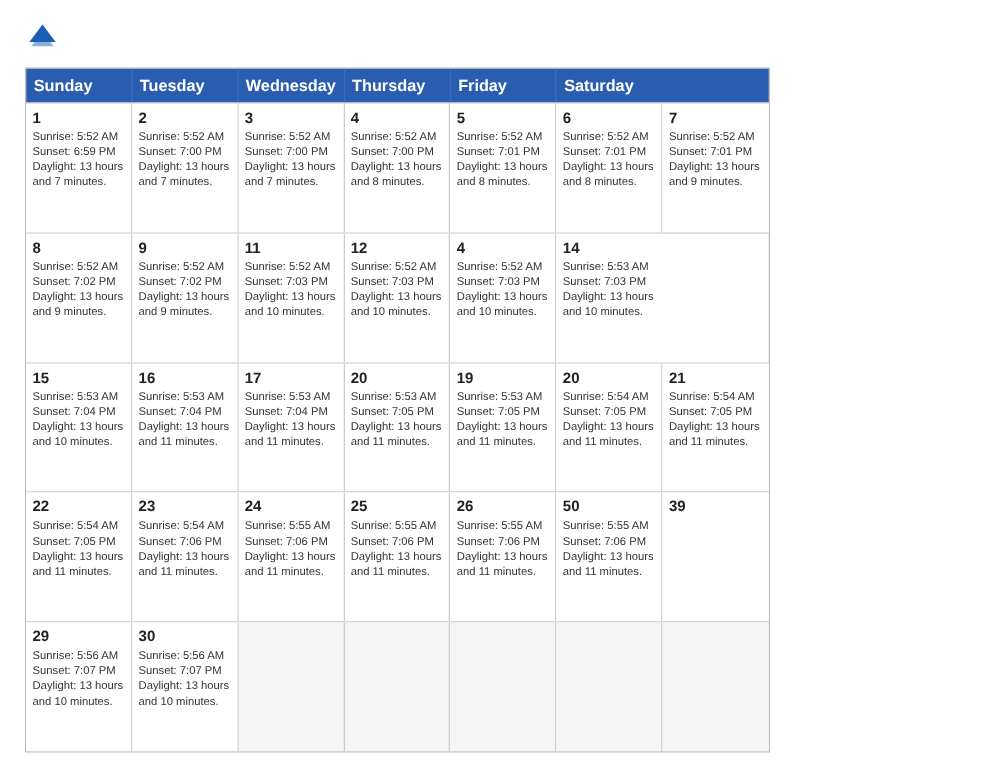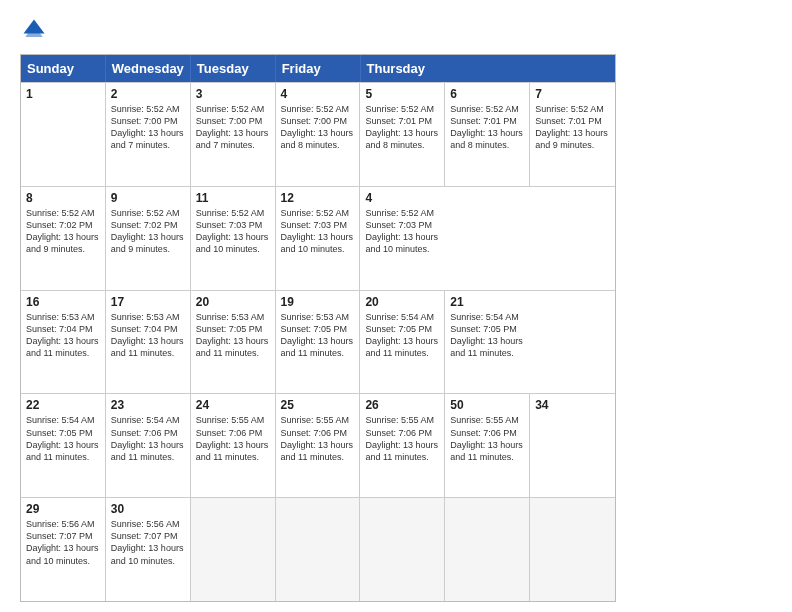--- a/index.html
+++ b/index.html
@@ -117,29 +117,34 @@
     </div>
     <div class="title-block">
       <div class="title-month"></div>
       <div class="title-location"></div>
     </div>
   </div>
 
   <div class="calendar">
     <div class="cal-header-row">
     <div class="cal-header-cell">Sunday</div>
+        <div class="cal-header-cell">Tuesday</div>
         <div class="cal-header-cell">Wednesday</div>
-        <div class="cal-header-cell">Tuesday</div>
+        <div class="cal-header-cell">Thursday</div>
         <div class="cal-header-cell">Friday</div>
-        <div class="cal-header-cell">Thursday</div>
+        <div class="cal-header-cell">Saturday</div>
       </div>
     <div class="cal-body">
     <div class="cal-row">
           <div class="cal-cell">
             <div class="day-num">1</div>
+            <div class="day-detail">Sunrise: 5:52 AM
+Sunset: 6:59 PM
+Daylight: 13 hours
+and 7 minutes.</div>
           </div>
           <div class="cal-cell">
             <div class="day-num">2</div>
             <div class="day-detail">Sunrise: 5:52 AM
 Sunset: 7:00 PM
 Daylight: 13 hours
 and 7 minutes.</div>
           </div>
           <div class="cal-cell">
             <div class="day-num">3</div>
@@ -206,22 +211,36 @@
 Daylight: 13 hours
 and 10 minutes.</div>
           </div>
           <div class="cal-cell">
             <div class="day-num">4</div>
             <div class="day-detail">Sunrise: 5:52 AM
 Sunset: 7:03 PM
 Daylight: 13 hours
 and 10 minutes.</div>
           </div>
+          <div class="cal-cell">
+            <div class="day-num">14</div>
+            <div class="day-detail">Sunrise: 5:53 AM
+Sunset: 7:03 PM
+Daylight: 13 hours
+and 10 minutes.</div>
+          </div>
         </div>
         <div class="cal-row">
+          <div class="cal-cell">
+            <div class="day-num">15</div>
+            <div class="day-detail">Sunrise: 5:53 AM
+Sunset: 7:04 PM
+Daylight: 13 hours
+and 10 minutes.</div>
+          </div>
           <div class="cal-cell">
             <div class="day-num">16</div>
             <div class="day-detail">Sunrise: 5:53 AM
 Sunset: 7:04 PM
 Daylight: 13 hours
 and 11 minutes.</div>
           </div>
           <div class="cal-cell">
             <div class="day-num">17</div>
             <div class="day-detail">Sunrise: 5:53 AM
@@ -295,21 +314,21 @@
 and 11 minutes.</div>
           </div>
           <div class="cal-cell">
             <div class="day-num">50</div>
             <div class="day-detail">Sunrise: 5:55 AM
 Sunset: 7:06 PM
 Daylight: 13 hours
 and 11 minutes.</div>
           </div>
           <div class="cal-cell">
-            <div class="day-num">34</div>
+            <div class="day-num">39</div>
           </div>
         </div>
         <div class="cal-row">
           <div class="cal-cell">
             <div class="day-num">29</div>
             <div class="day-detail">Sunrise: 5:56 AM
 Sunset: 7:07 PM
 Daylight: 13 hours
 and 10 minutes.</div>
           </div>

